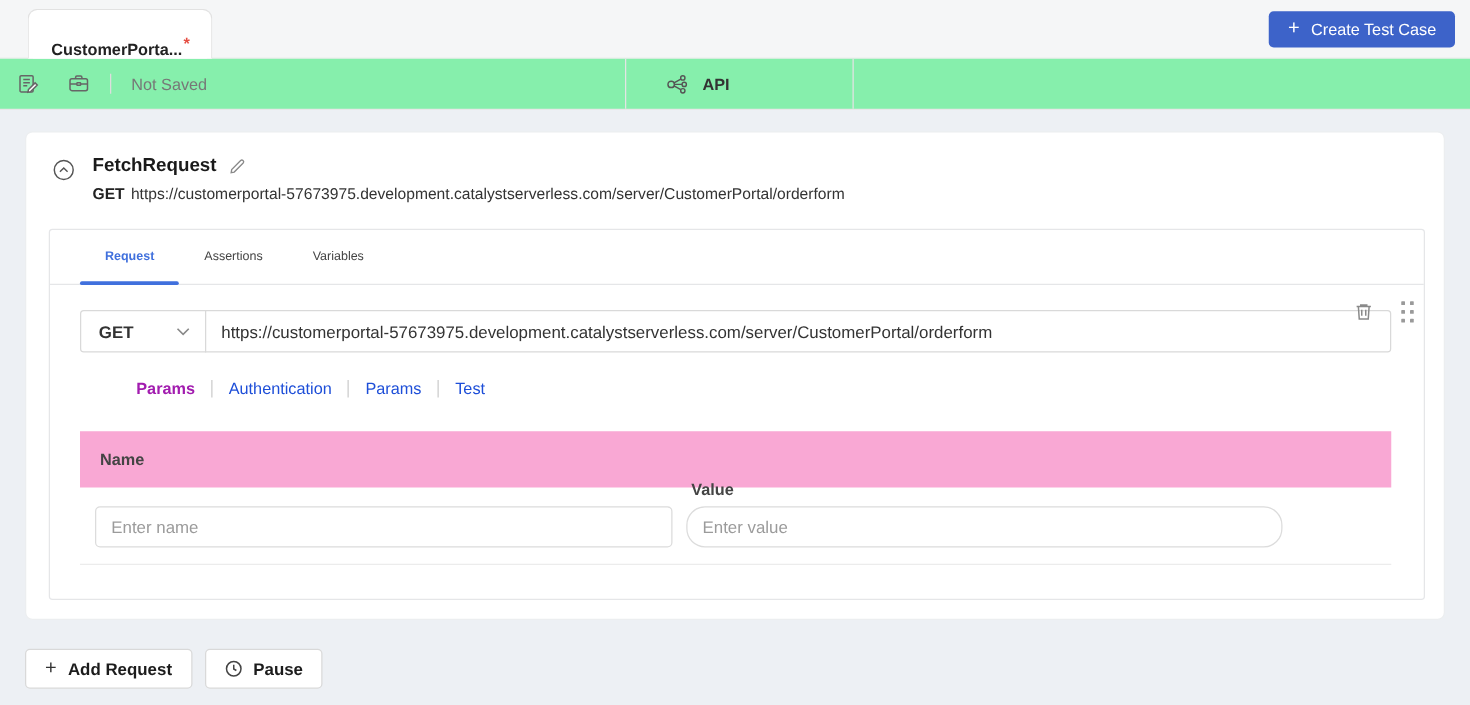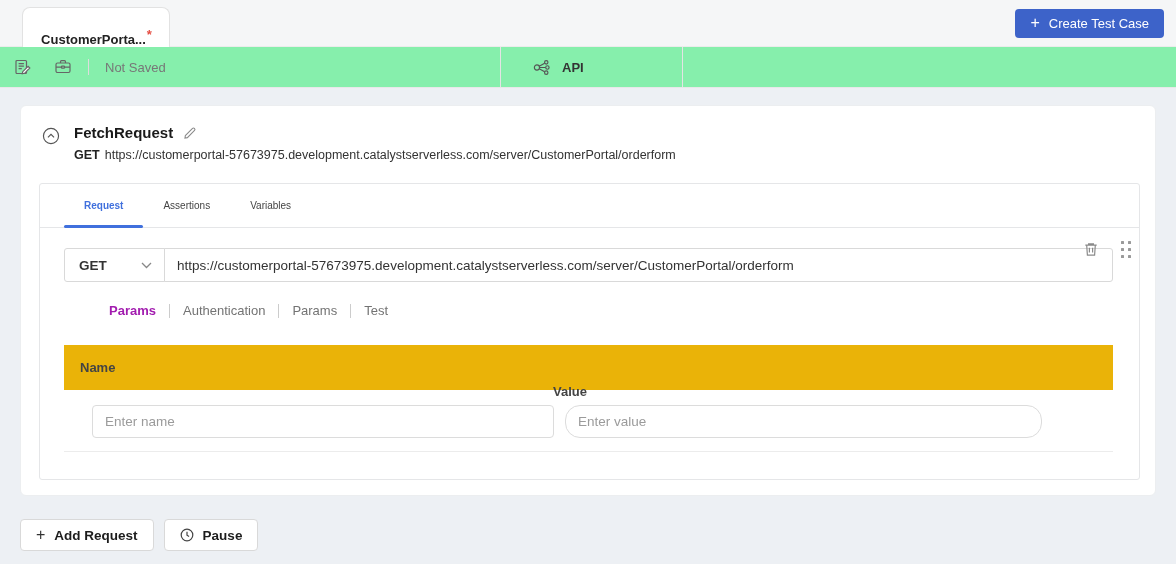--- a/index.html
+++ b/index.html
@@ -86,36 +86,36 @@
     width:101px; border:1px solid #d9d9d9; border-radius:3px 0 0 3px;
     display:flex; align-items:center; justify-content:space-between;
     padding:0 12px 0 14px; font-size:13.5px; font-weight:600; color:#333;
     background:#fff; cursor:pointer;
   }
   .url-input {
     flex:1; margin-left:-1px; border:1px solid #d9d9d9; border-radius:0 3px 3px 0;
     padding:0 12px; font-size:13.5px; color:#333; font-family:inherit; outline:none; background:#fff;
   }
   .subtabs { margin-top:21px; display:flex; align-items:center; }
-  .subtab { font-size:13px; color:#737373; cursor:pointer; }
+  .subtab { font-size:13px; color:#1d4ed8; cursor:pointer; }
   .subtab.active { color:#a21caf; font-weight:700;margin-left:45px; }
   .subdiv { width:1px; height:14px; background:#ccc; margin:0 13px; }
 
   .params-table { margin-top:27px; }
-  .thead { display:flex; align-items:center; height:45px; background:#eab308; }
+  .thead { display:flex; align-items:center; height:45px; background:#f9a8d4; }
   .th { font-size:13px; font-weight:700; color:#444; }
   .th-name { width:483px; padding-left:16px; }
   .th-value { padding-left:6px;margin-top:48px; }
   .trow { display:flex; margin-top:15px; padding-bottom:13px; border-bottom:1px solid #ececec; }
   .cell-input {
     height:33px; border:1px solid #dcdcdc; border-radius:4px; padding:0 12px;
     font-size:13.5px; color:#333; font-family:inherit; outline:none; background:#fff;
   }
   .cell-input::placeholder { color:#9b9b9b; }
-  .name-input { margin-left:28px; width:462px; }
+  .name-input { margin-left:12px; width:462px; }
   .value-input { margin-left:11px; width:477px;border-radius:15px; }
 
   
   .footer { margin-top:23px; display:flex; gap:10px; padding-left:0; }
   .ghost-btn {
     height:32px; padding:0 15px; background:#fff; border:1px solid #d9d9d9; border-radius:4px;
     font-size:13.5px; font-weight:600; color:#1c1c1c; font-family:inherit;
     display:flex; align-items:center; gap:9px; cursor:pointer;
   }
   .ghost-btn .plus { font-size:16px; font-weight:400; color:#333; margin-top:-1px; }

